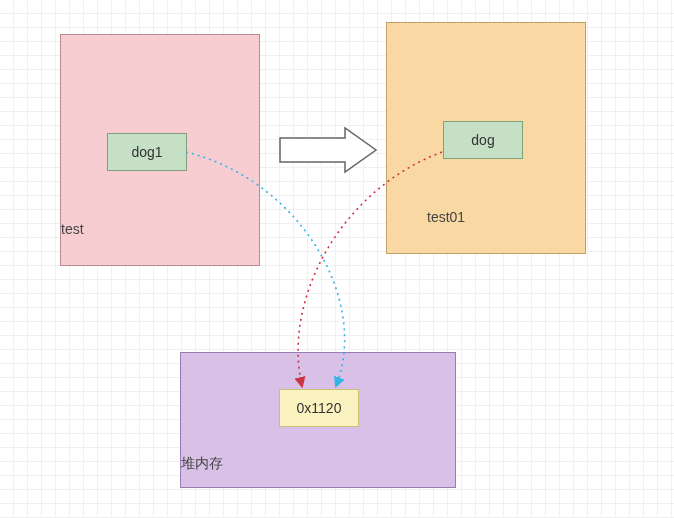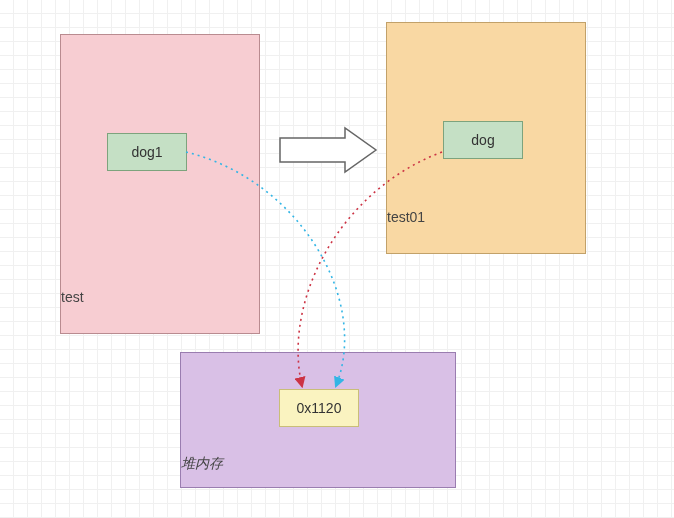--- a/index.html
+++ b/index.html
@@ -42,39 +42,39 @@
   svg.overlay {
     position: absolute;
     top: 0; left: 0;
     width: 674px; height: 518px;
     pointer-events: none;
   }
 </style>
 </head>
 <body>
 
-<div class="box outer pink" style="left:60px; top:34px; width:200px; height:300px;">
+<div class="box outer pink" style="left:60px; top:34px; width:200px; height:232px;">
   <div class="box green" style="position:absolute; left:46px; top:98px; width:80px; height:38px;">
     <span>dog1</span>
   </div>
   <div class="label" style="bottom:28px;">test</div>
 </div>
 
 <div class="box outer orange" style="left:386px; top:22px; width:200px; height:232px;">
   <div class="box green" style="position:absolute; left:56px; top:98px; width:80px; height:38px;">
     <span>dog</span>
   </div>
-  <div class="label" style="bottom:28px;">test01</div>
+  <div class="label" style="bottom:28px;padding-left:40px;">test01</div>
 </div>
 
 <div class="box outer purple" style="left:180px; top:352px; width:276px; height:136px;">
   <div class="box yellow" style="position:absolute; left:98px; top:36px; width:80px; height:38px;">
     <span>0x1120</span>
   </div>
-  <div class="label" style="bottom:14px;font-style:italic;">堆内存</div>
+  <div class="label" style="bottom:14px;">堆内存</div>
 </div>
 
 <svg class="overlay">
   <defs>
     <marker id="arrBlue" viewBox="0 0 10 10" refX="8" refY="5" markerWidth="7" markerHeight="7" orient="auto">
       <path d="M0 0 L10 5 L0 10 z" fill="#33b5e5"></path>
     </marker>
     <marker id="arrRed" viewBox="0 0 10 10" refX="8" refY="5" markerWidth="7" markerHeight="7" orient="auto">
       <path d="M0 0 L10 5 L0 10 z" fill="#cc3344"></path>
     </marker>

